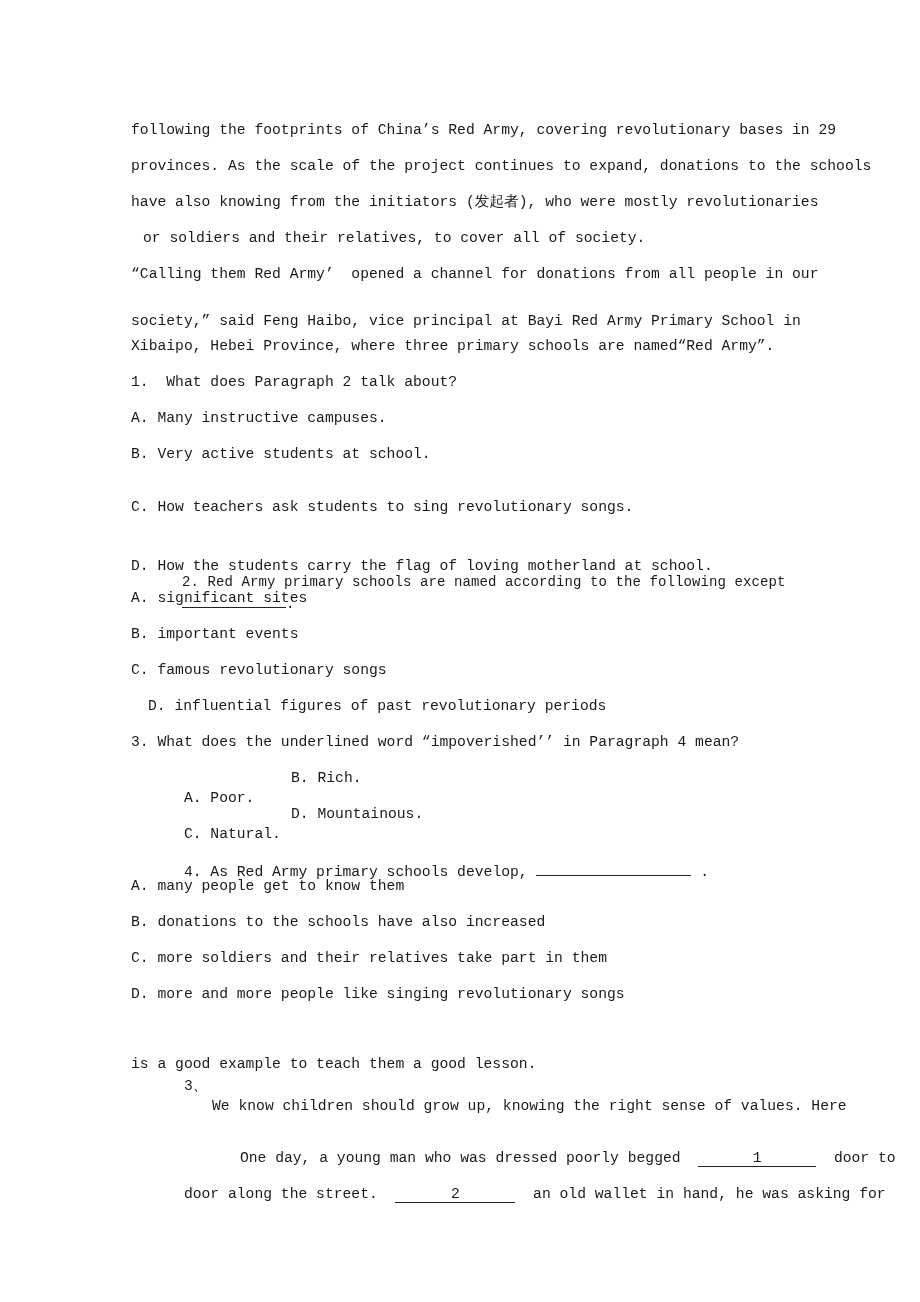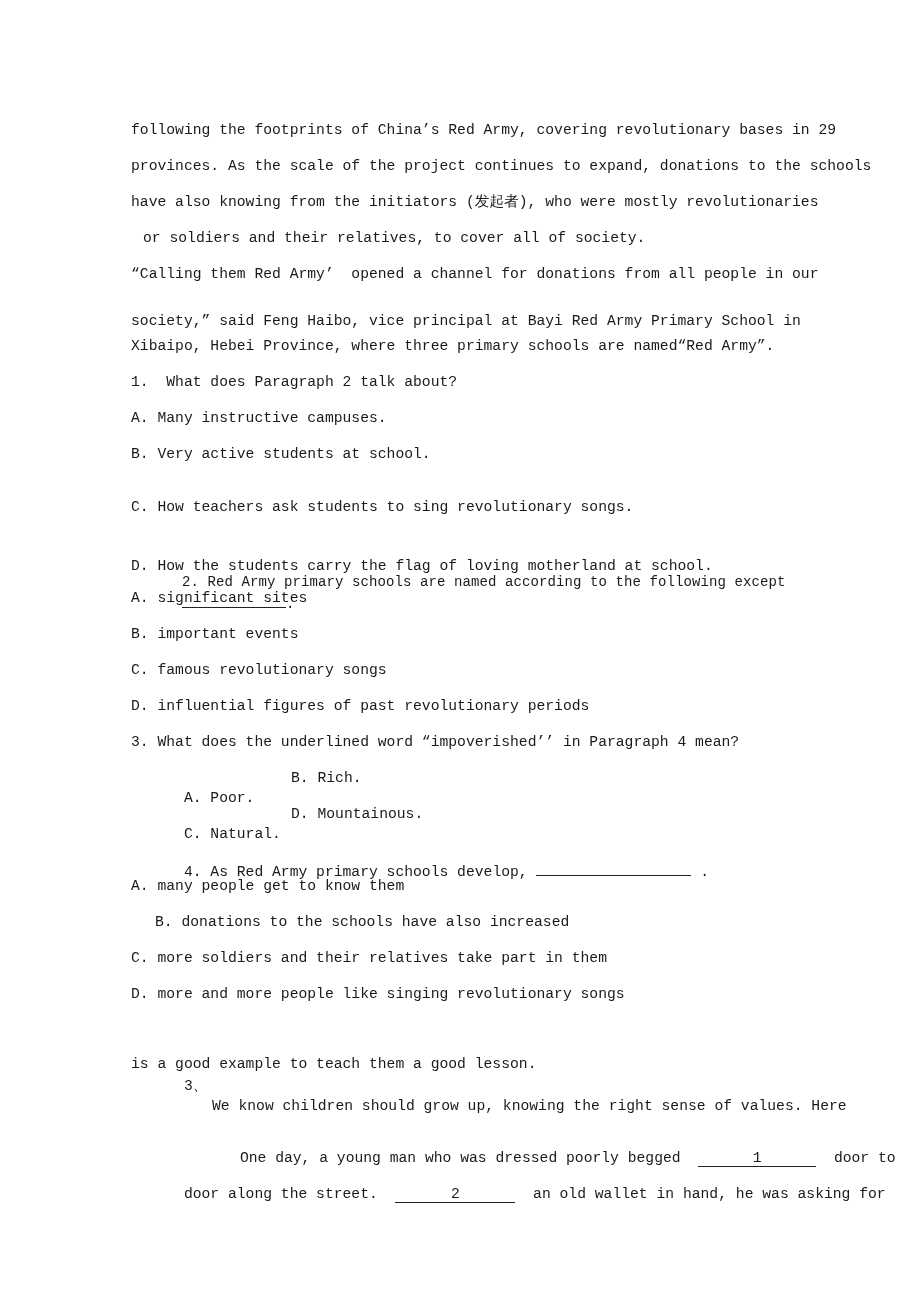--- a/index.html
+++ b/index.html
@@ -64,41 +64,41 @@
   </div>
 
   <div>
     <div class="line prop" style="top:552px;">
       <span>2. Red Army primary schools are named according to the following except</span>
       <span class="blank" style="width:104px;"></span><span>.</span>
     </div>
     <div class="line" style="top:588px;">A. significant sites</div>
     <div class="line" style="top:624px;">B. important events</div>
     <div class="line" style="top:660px;">C. famous revolutionary songs</div>
-    <div class="line" style="top:696px;">D. influential figures of past revolutionary periods</div>
+    <div class="line" style="top:696px;margin-left:17px;">D. influential figures of past revolutionary periods</div>
   </div>
 
   <div>
     <div class="line" style="top:732px;">3. What does the underlined word “impoverished’’ in Paragraph 4 mean?</div>
     <div class="line" style="top:768px; width:680px;">
       <span>A. Poor.</span>
       <span class="col2" style="top:0;">B. Rich.</span>
     </div>
     <div class="line" style="top:804px; width:680px;">
       <span>C. Natural.</span>
       <span class="col2" style="top:0;">D. Mountainous.</span>
     </div>
   </div>
 
   <div>
     <div class="line" style="top:840px;">
       <span>4. As Red Army primary schools develop,</span> <span class="blank" style="width:155px;"></span> <span>.</span>
     </div>
     <div class="line" style="top:876px;">A. many people get to know them</div>
-    <div class="line" style="top:912px;margin-left:24px;">B. donations to the schools have also increased</div>
+    <div class="line" style="top:912px;">B. donations to the schools have also increased</div>
     <div class="line" style="top:948px;">C. more soldiers and their relatives take part in them</div>
     <div class="line" style="top:984px;">D. more and more people like singing revolutionary songs</div>
   </div>
 
   <div>
     <div class="line" style="top:1056px; width:680px;">
       <span>3、</span>
       <span style="position:absolute; left:81px;">We know children should grow up, knowing the right sense of values. Here</span>
     </div>
     <div class="line" style="top:1046px;margin-top:8px;">is a good example to teach them a good lesson.</div>

